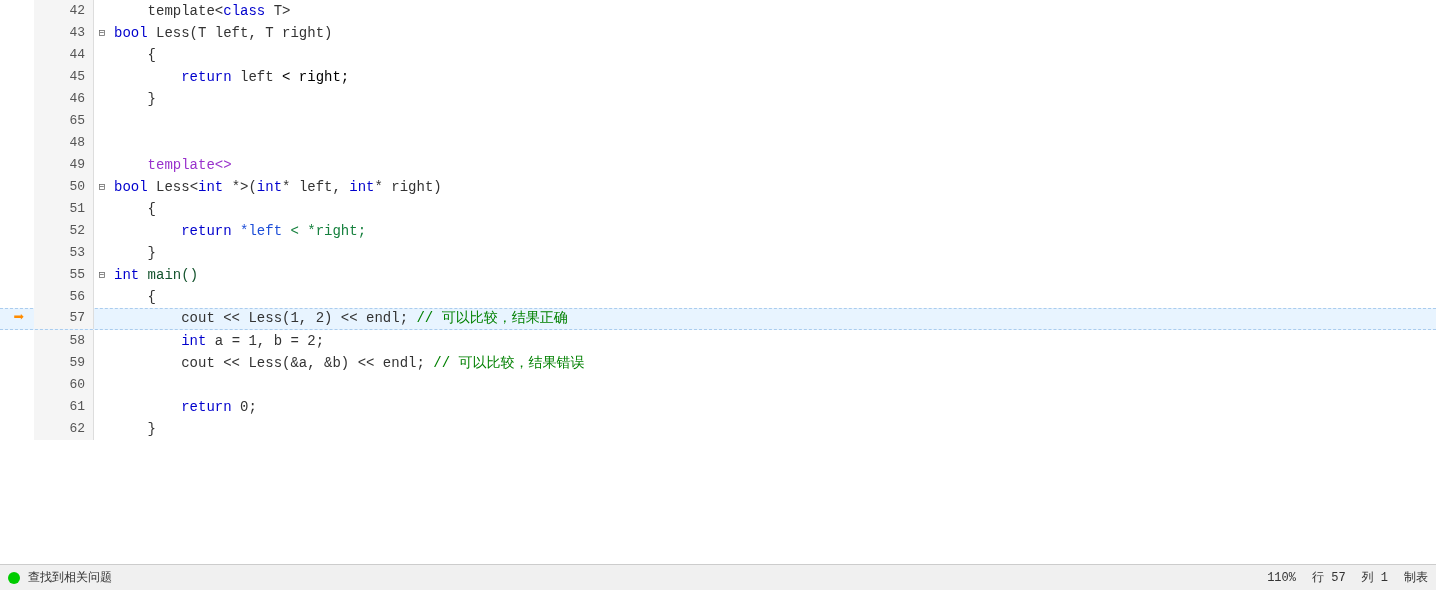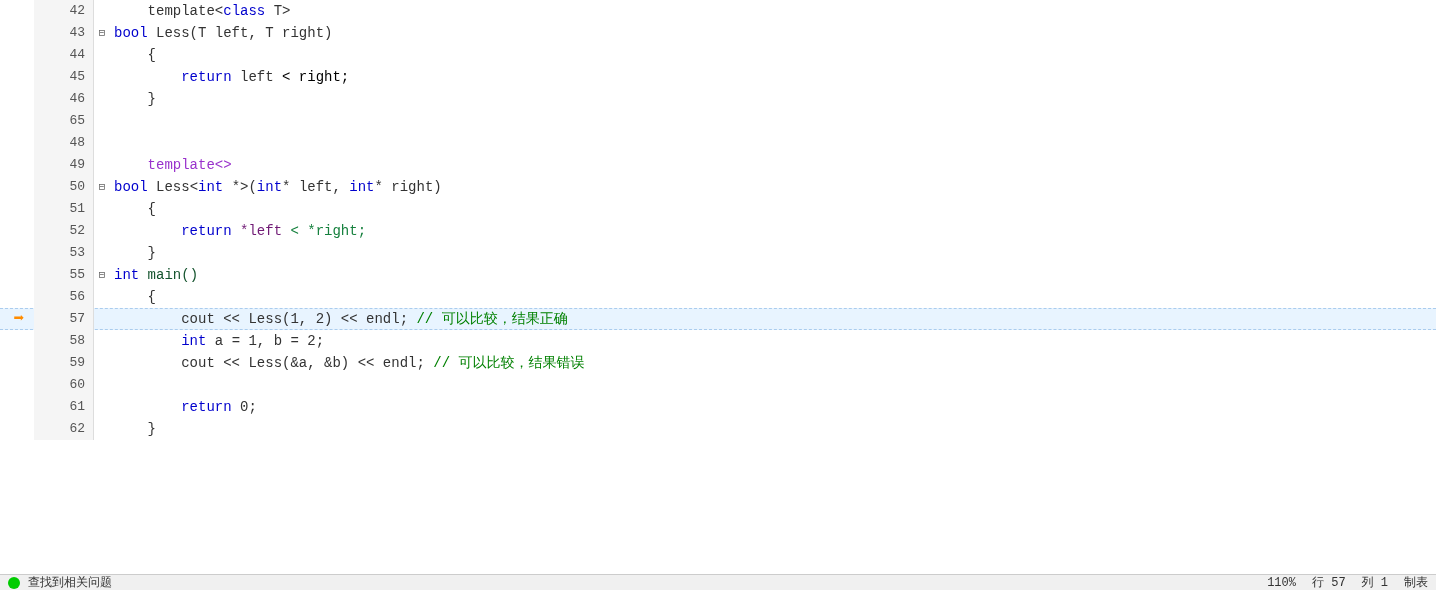--- a/index.html
+++ b/index.html
@@ -25,21 +25,21 @@
     }
     .code-lines {
       flex: 1;
       display: flex;
       flex-direction: column;
       overflow-x: auto;
       background: #ffffff;
     }
     .line {
       display: flex;
-      align-items: center;
+      align-items: flex-end;
       min-height: 22px;
       height: 22px;
       line-height: 22px;
       white-space: pre;
     }
     .line.highlighted {
       background: #e8f4ff;
       border: 1px dashed #aaccee;
       border-left: none;
       border-right: none;
@@ -77,21 +77,21 @@
       flex: 1;
       padding-left: 4px;
       font-size: 14px;
     }
     .green-bar {
       width: 4px;
       background: #00cc00;
       flex-shrink: 0;
     }
     .status-bar {
-      height: 16px;
+      height: 26px;
       background: #f0f0f0;
       border-top: 1px solid #cccccc;
       display: flex;
       align-items: center;
       padding: 0 8px;
       font-size: 12px;
       color: #333333;
       justify-content: space-between;
     }
     .status-left {
@@ -121,21 +121,21 @@
     <div class="line"><div class="green-bar" style="background: transparent;"></div><div class="gutter-col"></div><div class="line-num">42</div><div class="fold-col"></div><div class="code-content"><span style="color: rgb(51, 51, 51);">    template</span><span style="color: rgb(51, 51, 51);">&lt;</span><span style="color: rgb(0, 0, 205);">class</span><span style="color: rgb(51, 51, 51);"> T&gt;</span></div></div>
         <div class="line"><div class="green-bar"></div><div class="gutter-col"></div><div class="line-num">43</div><div class="fold-col" style="color: rgb(102, 102, 102); font-size: 11px;">⊟</div><div class="code-content"><span style="color: rgb(0, 0, 205);">bool</span><span style="color: rgb(51, 51, 51);"> Less(T left, T right)</span></div></div>
         <div class="line"><div class="green-bar"></div><div class="gutter-col"></div><div class="line-num">44</div><div class="fold-col"></div><div class="code-content"><span style="color: rgb(51, 51, 51);">    {</span></div></div>
         <div class="line"><div class="green-bar"></div><div class="gutter-col"></div><div class="line-num">45</div><div class="fold-col"></div><div class="code-content"><span style="color: rgb(51, 51, 51);">        </span><span style="color: rgb(0, 0, 205);">return</span><span style="color: rgb(51, 51, 51);"> left </span><span style="color: #000000; font-family: Liberation Mono, monospace;">&lt; right;</span></div></div>
         <div class="line"><div class="green-bar"></div><div class="gutter-col"></div><div class="line-num">46</div><div class="fold-col"></div><div class="code-content"><span style="color: rgb(51, 51, 51);">    }</span></div></div>
         <div class="line"><div class="green-bar"></div><div class="gutter-col"></div><div class="line-num">65</div><div class="fold-col"></div><div class="code-content">&nbsp;</div></div>
         <div class="line"><div class="green-bar" style="background: transparent;"></div><div class="gutter-col"></div><div class="line-num">48</div><div class="fold-col"></div><div class="code-content">&nbsp;</div></div>
         <div class="line"><div class="green-bar" style="background: transparent;"></div><div class="gutter-col"></div><div class="line-num">49</div><div class="fold-col"></div><div class="code-content"><span style="color: rgb(153, 50, 204);">    template&lt;&gt;</span></div></div>
         <div class="line"><div class="green-bar"></div><div class="gutter-col"></div><div class="line-num">50</div><div class="fold-col" style="color: rgb(102, 102, 102); font-size: 11px;">⊟</div><div class="code-content"><span style="color: rgb(0, 0, 205);">bool</span><span style="color: rgb(51, 51, 51);"> Less</span><span style="color: rgb(51, 51, 51);">&lt;</span><span style="color: rgb(0, 0, 205);">int</span><span style="color: rgb(51, 51, 51);"> *&gt;(</span><span style="color: rgb(0, 0, 205);">int</span><span style="color: rgb(51, 51, 51);">* left, </span><span style="color: rgb(0, 0, 205);">int</span><span style="color: rgb(51, 51, 51);">* right)</span></div></div>
         <div class="line"><div class="green-bar"></div><div class="gutter-col"></div><div class="line-num">51</div><div class="fold-col"></div><div class="code-content"><span style="color: rgb(51, 51, 51);">    {</span></div></div>
-        <div class="line"><div class="green-bar"></div><div class="gutter-col"></div><div class="line-num">52</div><div class="fold-col"></div><div class="code-content"><span style="color: rgb(51, 51, 51);">        </span><span style="color: rgb(0, 0, 205);">return</span><span style="color: #701a75;"> *left </span><span style="color: #15803d;">&lt; *right;</span></div></div>
+        <div class="line"><div class="green-bar"></div><div class="gutter-col"></div><div class="line-num">52</div><div class="fold-col"></div><div class="code-content"><span style="color: rgb(51, 51, 51);">        </span><span style="color: rgb(0, 0, 205);">return</span><span style="color: #1d4ed8;"> *left </span><span style="color: #15803d;">&lt; *right;</span></div></div>
         <div class="line"><div class="green-bar"></div><div class="gutter-col"></div><div class="line-num">53</div><div class="fold-col"></div><div class="code-content"><span style="color: rgb(51, 51, 51);">    }</span></div></div>
         <div class="line"><div class="green-bar"></div><div class="gutter-col"></div><div class="line-num">55</div><div class="fold-col" style="color: rgb(102, 102, 102); font-size: 11px;">⊟</div><div class="code-content"><span style="color: rgb(0, 0, 205);">int</span><span style="color: #14532d;"> main()</span></div></div>
         <div class="line"><div class="green-bar"></div><div class="gutter-col"></div><div class="line-num">56</div><div class="fold-col"></div><div class="code-content"><span style="color: rgb(51, 51, 51);">    {</span></div></div>
         <div class="line highlighted"><div class="green-bar"></div><div class="gutter-col"><span style="color:#ff8c00;font-size:18px;font-weight:bold;">➡</span></div><div class="line-num">57</div><div class="fold-col"></div><div class="code-content"><span style="color: rgb(51, 51, 51);">        cout </span><span style="color: rgb(51, 51, 51);">&lt;&lt; Less(1, 2) &lt;&lt; endl; </span><span style="color: rgb(0, 128, 0);">// 可以比较，结果正确</span></div></div>
         <div class="line"><div class="green-bar"></div><div class="gutter-col"></div><div class="line-num">58</div><div class="fold-col"></div><div class="code-content"><span style="color: rgb(51, 51, 51);">        </span><span style="color: rgb(0, 0, 205);">int</span><span style="color: rgb(51, 51, 51);"> a = 1, b = 2;</span></div></div>
         <div class="line"><div class="green-bar"></div><div class="gutter-col"></div><div class="line-num">59</div><div class="fold-col"></div><div class="code-content"><span style="color: rgb(51, 51, 51);">        cout </span><span style="color: rgb(51, 51, 51);">&lt;&lt; Less(&amp;a, &amp;b) &lt;&lt; endl; </span><span style="color: rgb(0, 128, 0);">// 可以比较，结果错误</span></div></div>
         <div class="line"><div class="green-bar"></div><div class="gutter-col"></div><div class="line-num">60</div><div class="fold-col"></div><div class="code-content">&nbsp;</div></div>
         <div class="line"><div class="green-bar"></div><div class="gutter-col"></div><div class="line-num">61</div><div class="fold-col"></div><div class="code-content"><span style="color: rgb(51, 51, 51);">        </span><span style="color: rgb(0, 0, 205);">return</span><span style="color: rgb(51, 51, 51);"> 0;</span></div></div>
         <div class="line"><div class="green-bar"></div><div class="gutter-col"></div><div class="line-num">62</div><div class="fold-col"></div><div class="code-content"><span style="color: rgb(51, 51, 51);">    }</span></div></div>
       </div>

